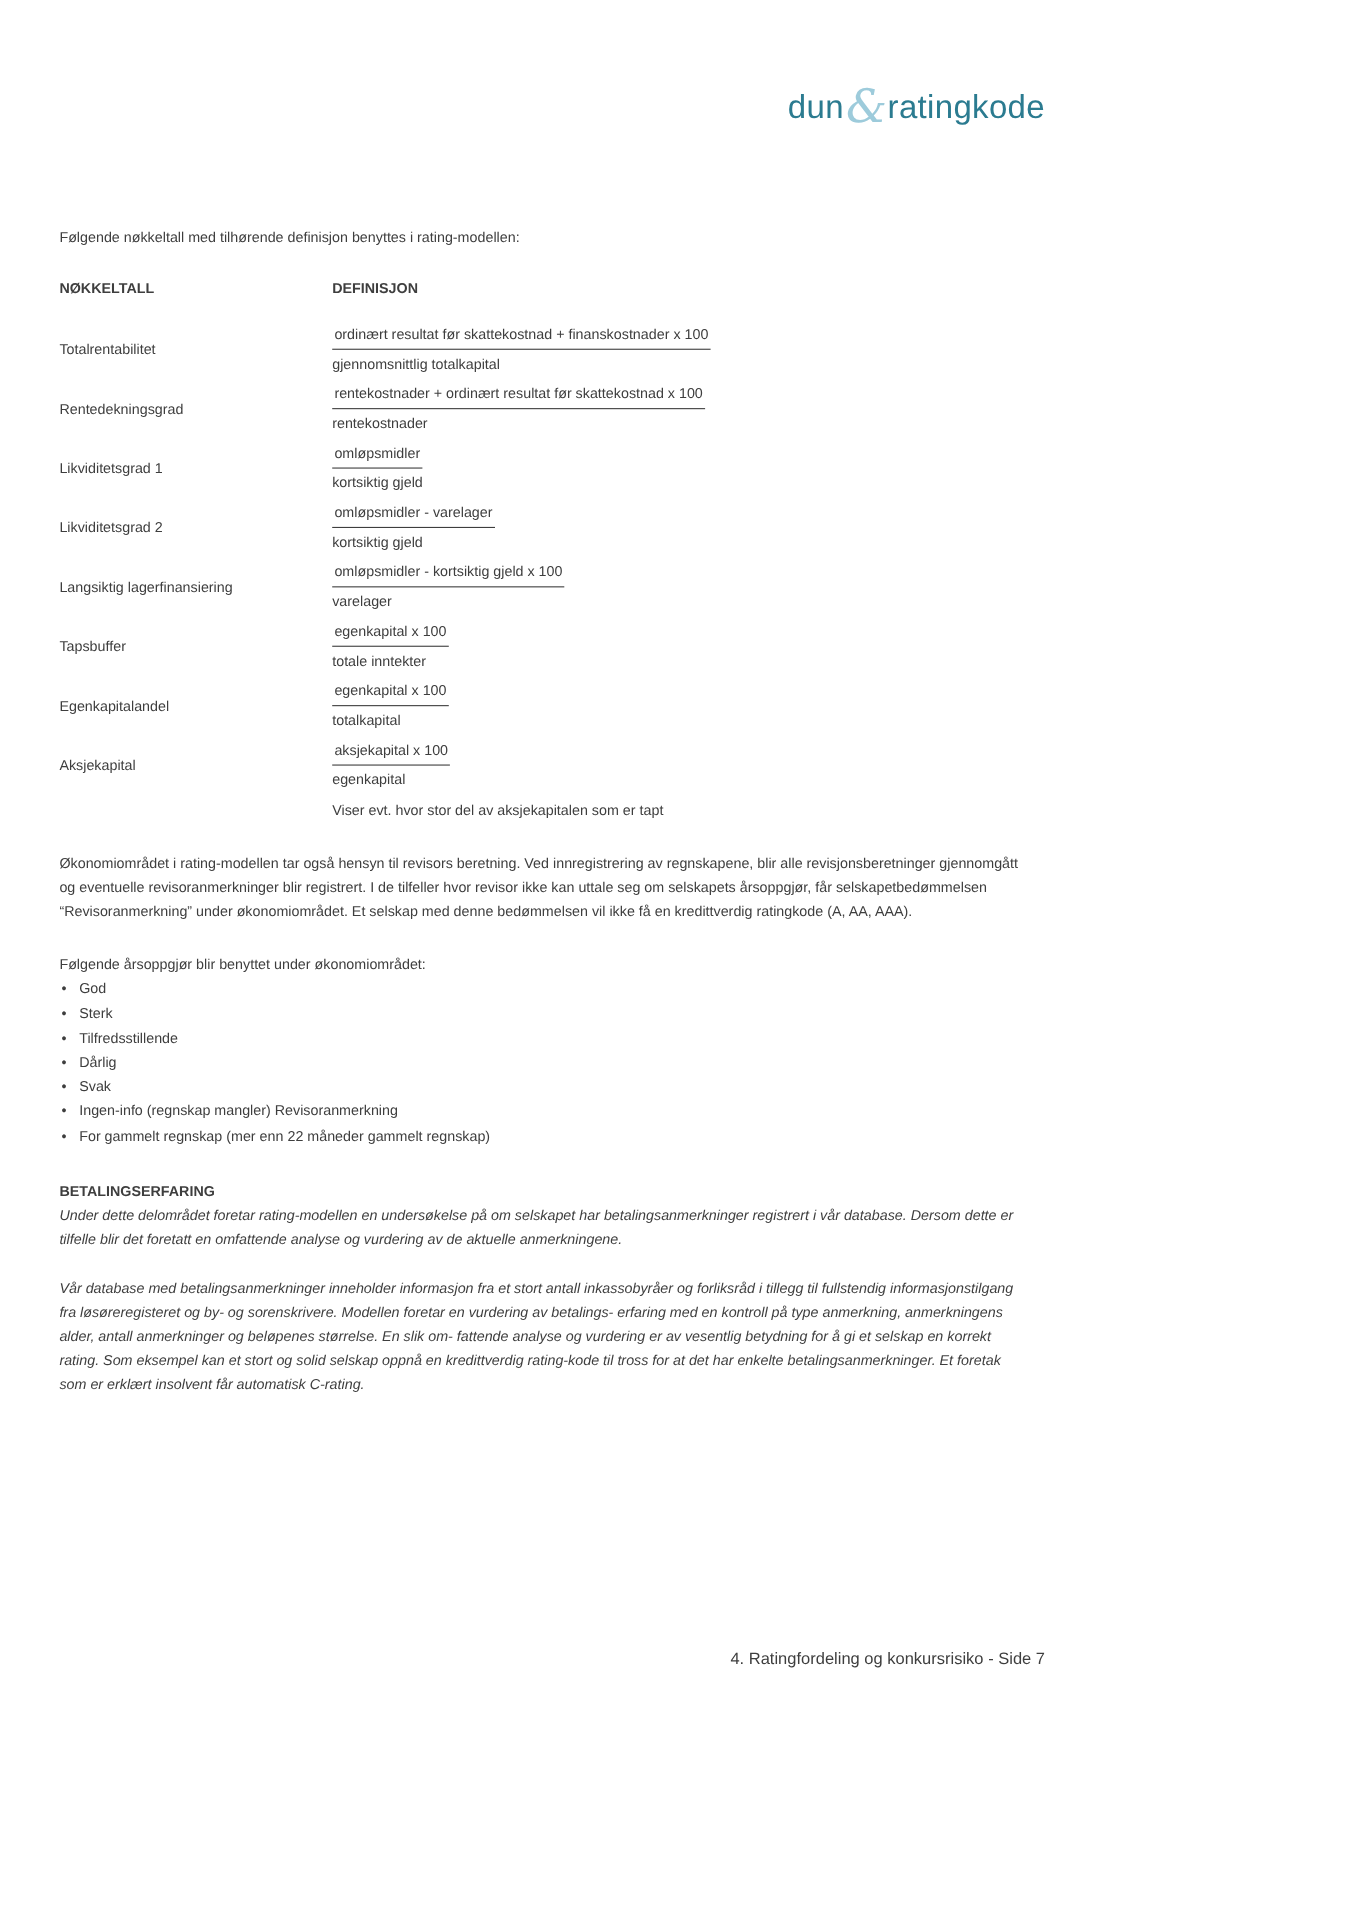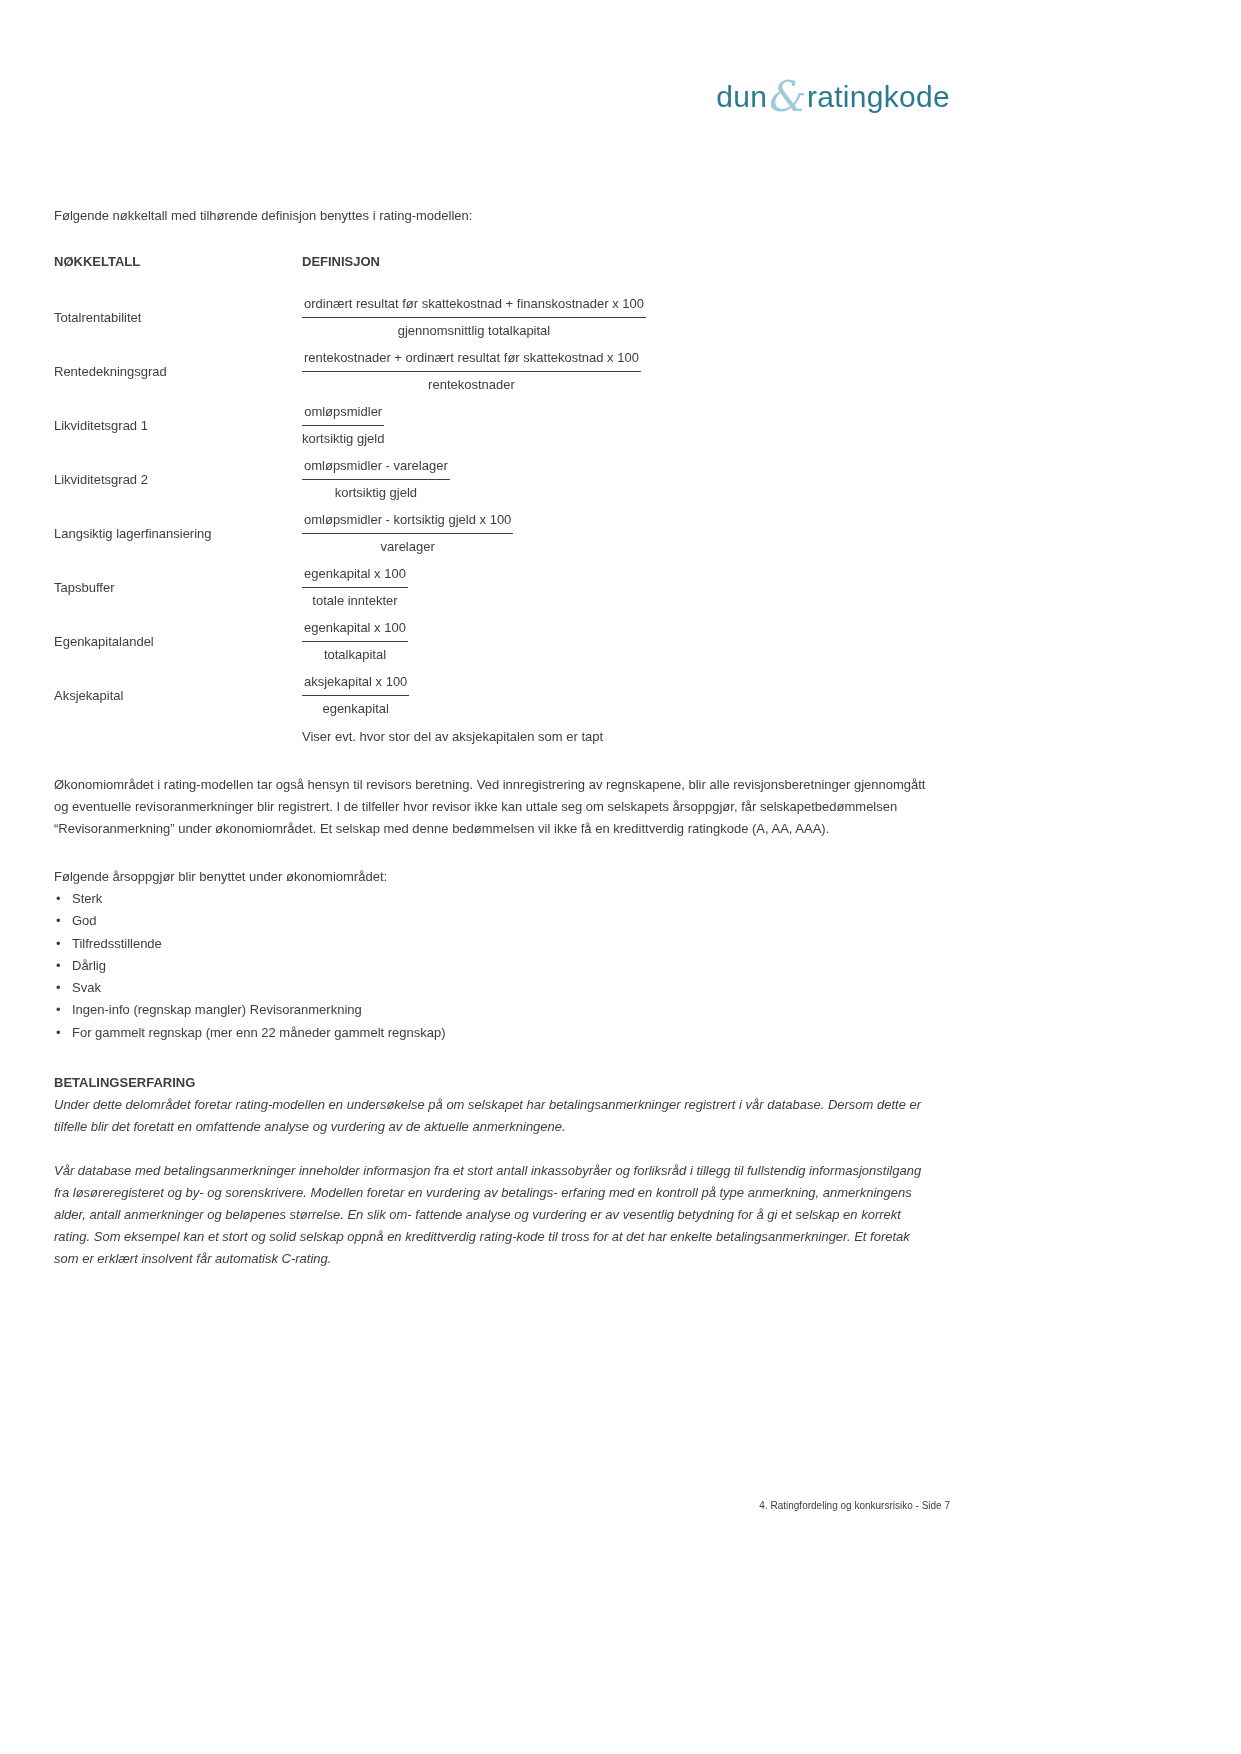--- a/index.html
+++ b/index.html
@@ -38,42 +38,42 @@
     font-size:13px; line-height:22px;
   }
 
   .intro { margin:0 0 24px 0; }
 
   
   .kv-head { display:flex; font-weight:bold; margin-bottom:20px; }
   .kv-head .c1 { width:248px; flex:none; }
   .kv-row { display:flex; align-items:center; margin-bottom:5px; min-height:44px; }
   .kv-label { width:248px; flex:none; }
-  .fraction { display:inline-block; text-align:center; }
+  .fraction { display:inline-block; }
   .num { display:inline-block; border-bottom:1.4px solid #3e3e3e; padding:0 2px 2px 2px; }
   .den { padding-top:2px; }
   .kv-note { margin-left:248px; margin-top:6px; }
 
   .para { margin:26px 0 0 0; }
   .list-intro { margin:26px 0 0 0; }
 
   ul.bullets { list-style:none; margin:0; padding:0; }
   ul.bullets li { line-height:22.3px; padding-left:18px; position:relative; }
   ul.bullets li::before {
     content:"•";
     position:absolute; left:2px; top:0;
   }
 
   .section-heading { font-weight:bold; margin:28px 0 0 0; }
   .section-para { margin:0;font-style:italic; }
   .section-para-gap { margin:22px 0 0 0; }
 
   .footer {
     position:absolute; top:1500px; right:291px;
-    font-size:10px; color:#3e3e3e;
+    font-size:15px; color:#3e3e3e;
   }
 </style>
 </head>
 <body>
 
 <div class="page">
 
   <div class="logo">
     <span class="dun">dun</span><span class="amp">&amp;</span><span class="brad">ratingkode</span>
   </div>
@@ -153,22 +153,22 @@
       </div>
 
       <div class="kv-note">Viser evt. hvor stor del av aksjekapitalen som er tapt</div>
     </div>
 
     <p class="para">Økonomiområdet i rating-modellen tar også hensyn til revisors beretning. Ved innregistrering av regnskapene, blir alle revisjonsberetninger gjennomgått og eventuelle revisoranmerkninger blir registrert. I de tilfeller hvor revisor ikke kan uttale seg om selskapets årsoppgjør, får selskapetbedømmelsen “Revisoranmerkning” under økonomiområdet. Et selskap med denne bedømmelsen vil ikke få en kredittverdig ratingkode (A, AA, AAA).</p>
 
     <p class="list-intro">Følgende årsoppgjør blir benyttet under økonomiområdet:</p>
 
     <ul class="bullets">
+      <li>God</li>
       <li>Sterk</li>
-      <li>God</li>
       <li>Tilfredsstillende</li>
       <li>Dårlig</li>
       <li>Svak</li>
       <li>Ingen-info (regnskap mangler) Revisoranmerkning</li>
       <li>For gammelt regnskap (mer enn 22 måneder gammelt regnskap)</li>
     </ul>
 
     <p class="section-heading">BETALINGSERFARING</p>
     <p class="section-para">Under dette delområdet foretar rating-modellen en undersøkelse på om selskapet har betalingsanmerkninger registrert i vår database. Dersom dette er tilfelle blir det foretatt en omfattende analyse og vurdering av de aktuelle anmerkningene.</p>
     <p class="section-para section-para-gap">Vår database med betalingsanmerkninger inneholder informasjon fra et stort antall inkassobyråer og forliksråd i tillegg til fullstendig informasjonstilgang fra løsøreregisteret og by- og sorenskrivere. Modellen foretar en vurdering av betalings- erfaring med en kontroll på type anmerkning, anmerkningens alder, antall anmerkninger og beløpenes størrelse. En slik om- fattende analyse og vurdering er av vesentlig betydning for å gi et selskap en korrekt rating. Som eksempel kan et stort og solid selskap oppnå en kredittverdig rating-kode til tross for at det har enkelte betalingsanmerkninger. Et foretak som er erklært insolvent får automatisk C-rating.</p>

